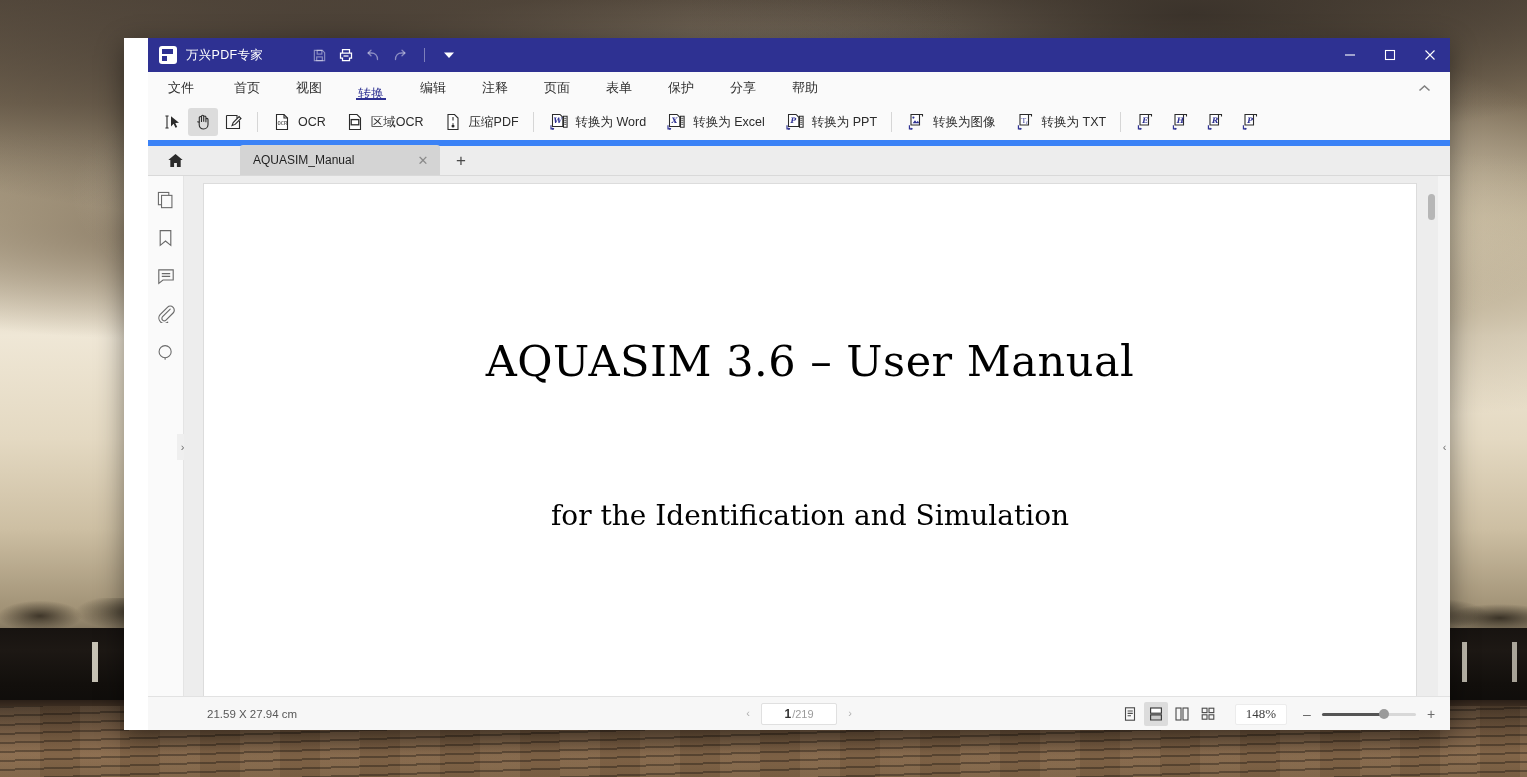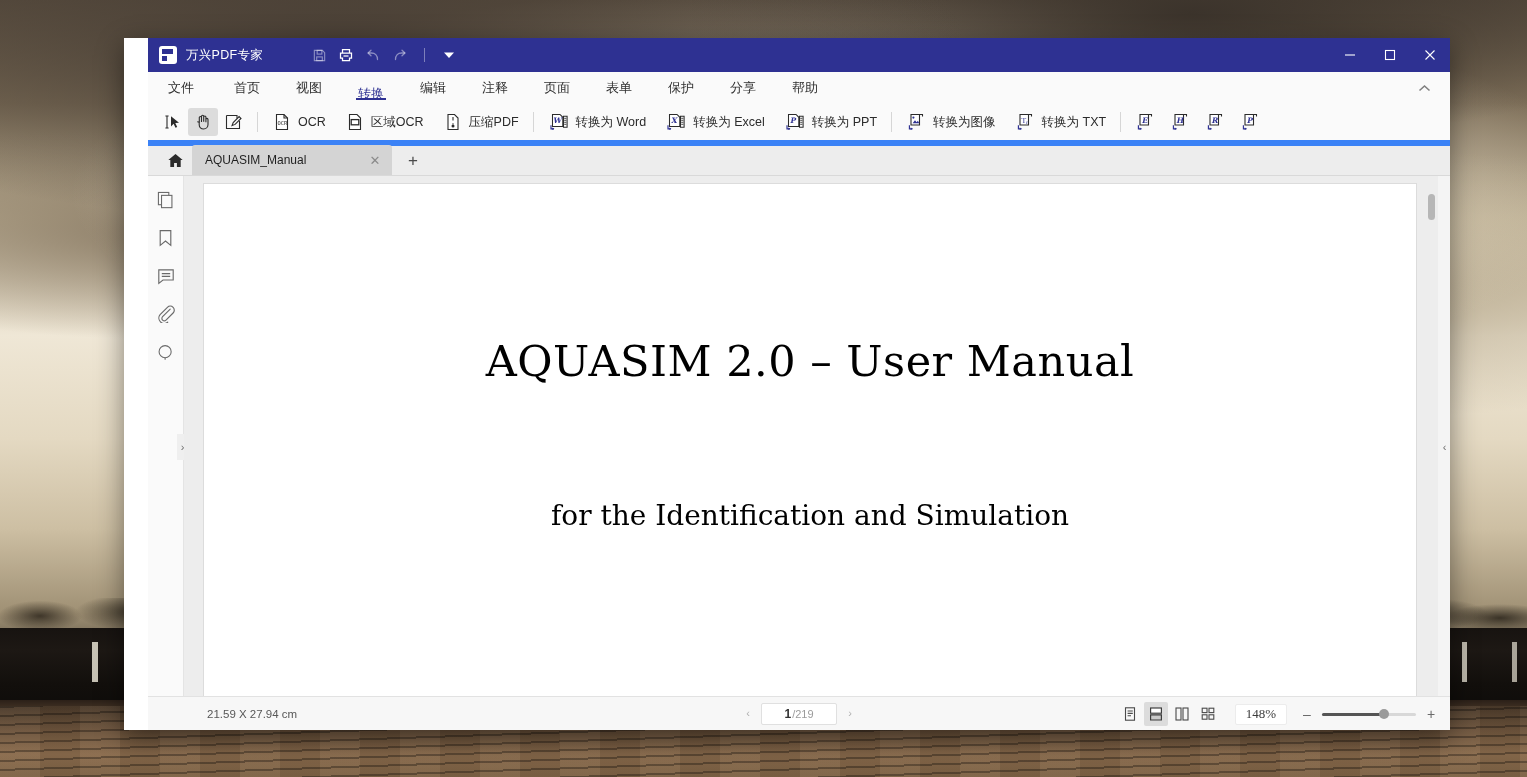--- a/index.html
+++ b/index.html
@@ -186,21 +186,21 @@
     width: 34px; height: 30px;
     display: flex; align-items: center; justify-content: center;
     margin-left: 10px;
   }
   .doc-tab {
     height: 30px; min-width: 200px;
     background: #d4d4d4;
     display: flex; align-items: center;
     padding: 0 8px 0 13px;
     font-size: 12px; color: #1f1f1f;
-    border-top-left-radius: 3px; border-top-right-radius: 3px;
+    border-top-left-radius: 3px; border-top-right-radius: 3px; margin-left: 48px;
   }
   .doc-tab .tab-label { flex: 1 1 auto; white-space: nowrap; }
   .tab-close {
     width: 18px; height: 18px; margin-left: 16px;
     display: flex; align-items: center; justify-content: center;
     color: #8a8a8a; font-size: 13px; line-height: 1;
   }
   #tab-add {
     width: 26px; height: 30px; margin-left: 8px;
     display: flex; align-items: center; justify-content: center;
@@ -675,21 +675,21 @@
         <svg width="17" height="17" viewBox="0 0 18 18" fill="none" stroke="#6a6a6a" stroke-width="1.15">
           <circle cx="8.6" cy="8.1" r="6.4"></circle>
           <path d="M8.6 14.5v2.3"></path>
         </svg>
       </div>
       <div id="left-expand">›</div>
     </div>
 
     <div id="viewer">
       <div id="page-canvas">
-        <div id="doc-title">AQUASIM 2.0 – User Manual</div>
+        <div id="doc-title">AQUASIM 3.6 – User Manual</div>
         <div id="doc-subtitle">
           <div>for the Identification and Simulation</div>
         </div>
       </div>
       <div id="v-scroll">
         <div id="v-thumb"></div>
       </div>
     </div>
 
     <div id="right-rail">

